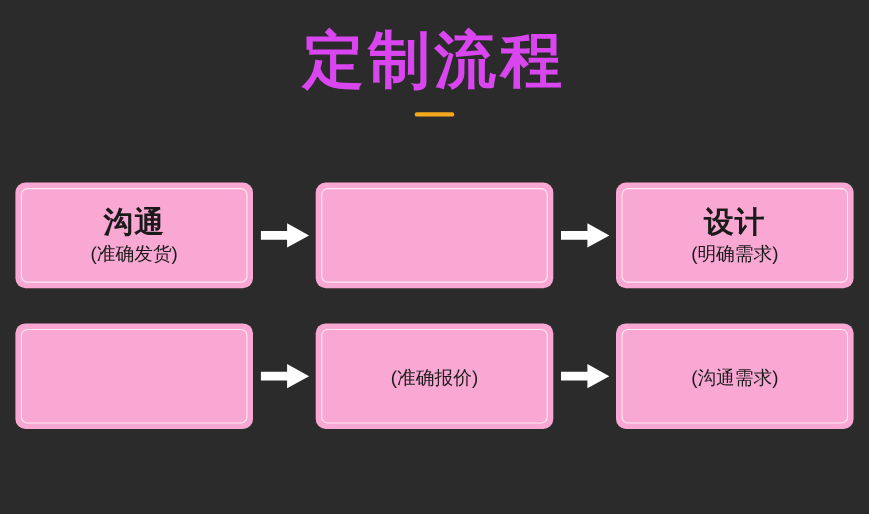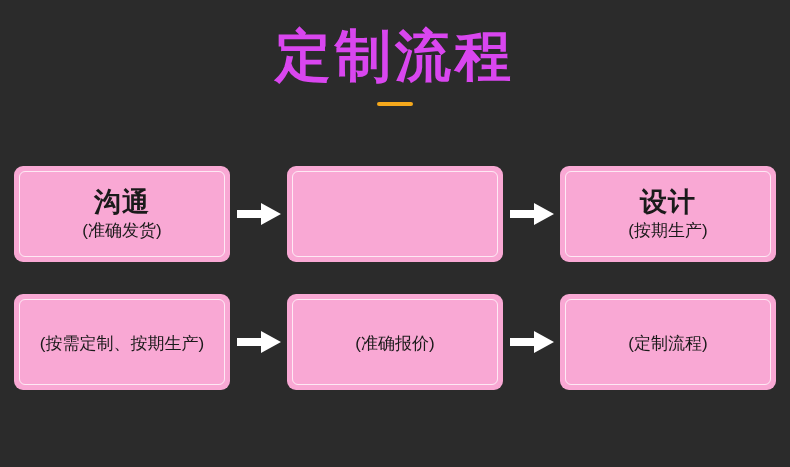--- a/index.html
+++ b/index.html
@@ -144,30 +144,29 @@
 
       <div class="arrow">
         <svg width="44" height="24" viewBox="0 0 44 24" aria-hidden="true">
           <polygon points="0,8 24,8 24,1 44,12 24,23 24,16 0,16" fill="#ffffff"></polygon>
         </svg>
       </div>
 
       <div class="card">
         <div class="card-inner"></div>
         <div class="card-title">设计</div>
-        <div class="card-sub">(按期生产)</div>
+        <div class="card-sub">(明确需求)</div>
       </div>
 
     </div>
 
     <div class="row">
 
       <div class="card">
         <div class="card-inner"></div>
-        <div class="card-sub">(按需定制、按期生产)</div>
       </div>
 
       <div class="arrow">
         <svg width="44" height="24" viewBox="0 0 44 24" aria-hidden="true">
           <polygon points="0,8 24,8 24,1 44,12 24,23 24,16 0,16" fill="#ffffff"></polygon>
         </svg>
       </div>
 
       <div class="card">
         <div class="card-inner"></div>
@@ -175,19 +174,19 @@
       </div>
 
       <div class="arrow">
         <svg width="44" height="24" viewBox="0 0 44 24" aria-hidden="true">
           <polygon points="0,8 24,8 24,1 44,12 24,23 24,16 0,16" fill="#ffffff"></polygon>
         </svg>
       </div>
 
       <div class="card">
         <div class="card-inner"></div>
-        <div class="card-sub">(定制流程)</div>
+        <div class="card-sub">(沟通需求)</div>
       </div>
 
     </div>
 
   </div>
 </div>
 
 </body></html>

